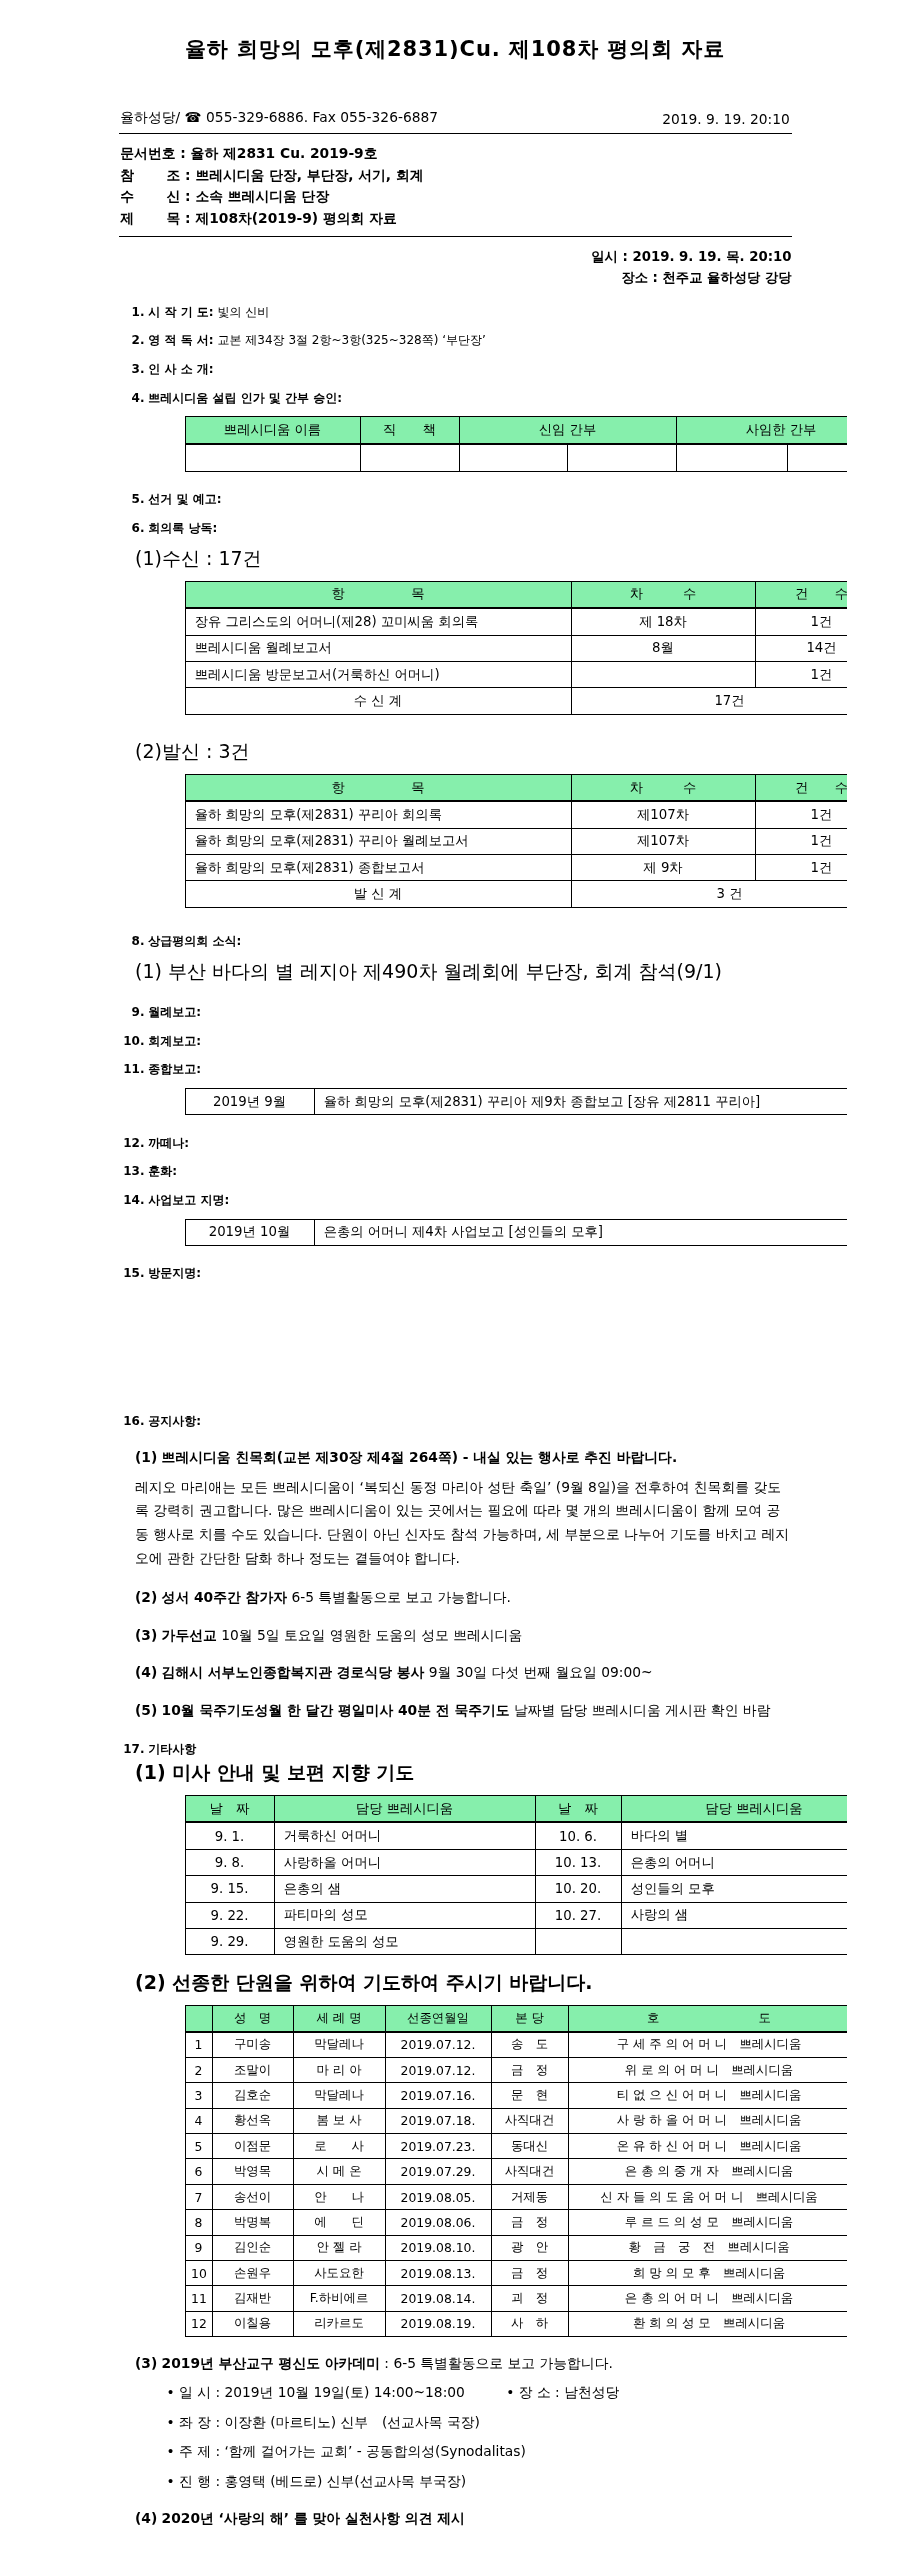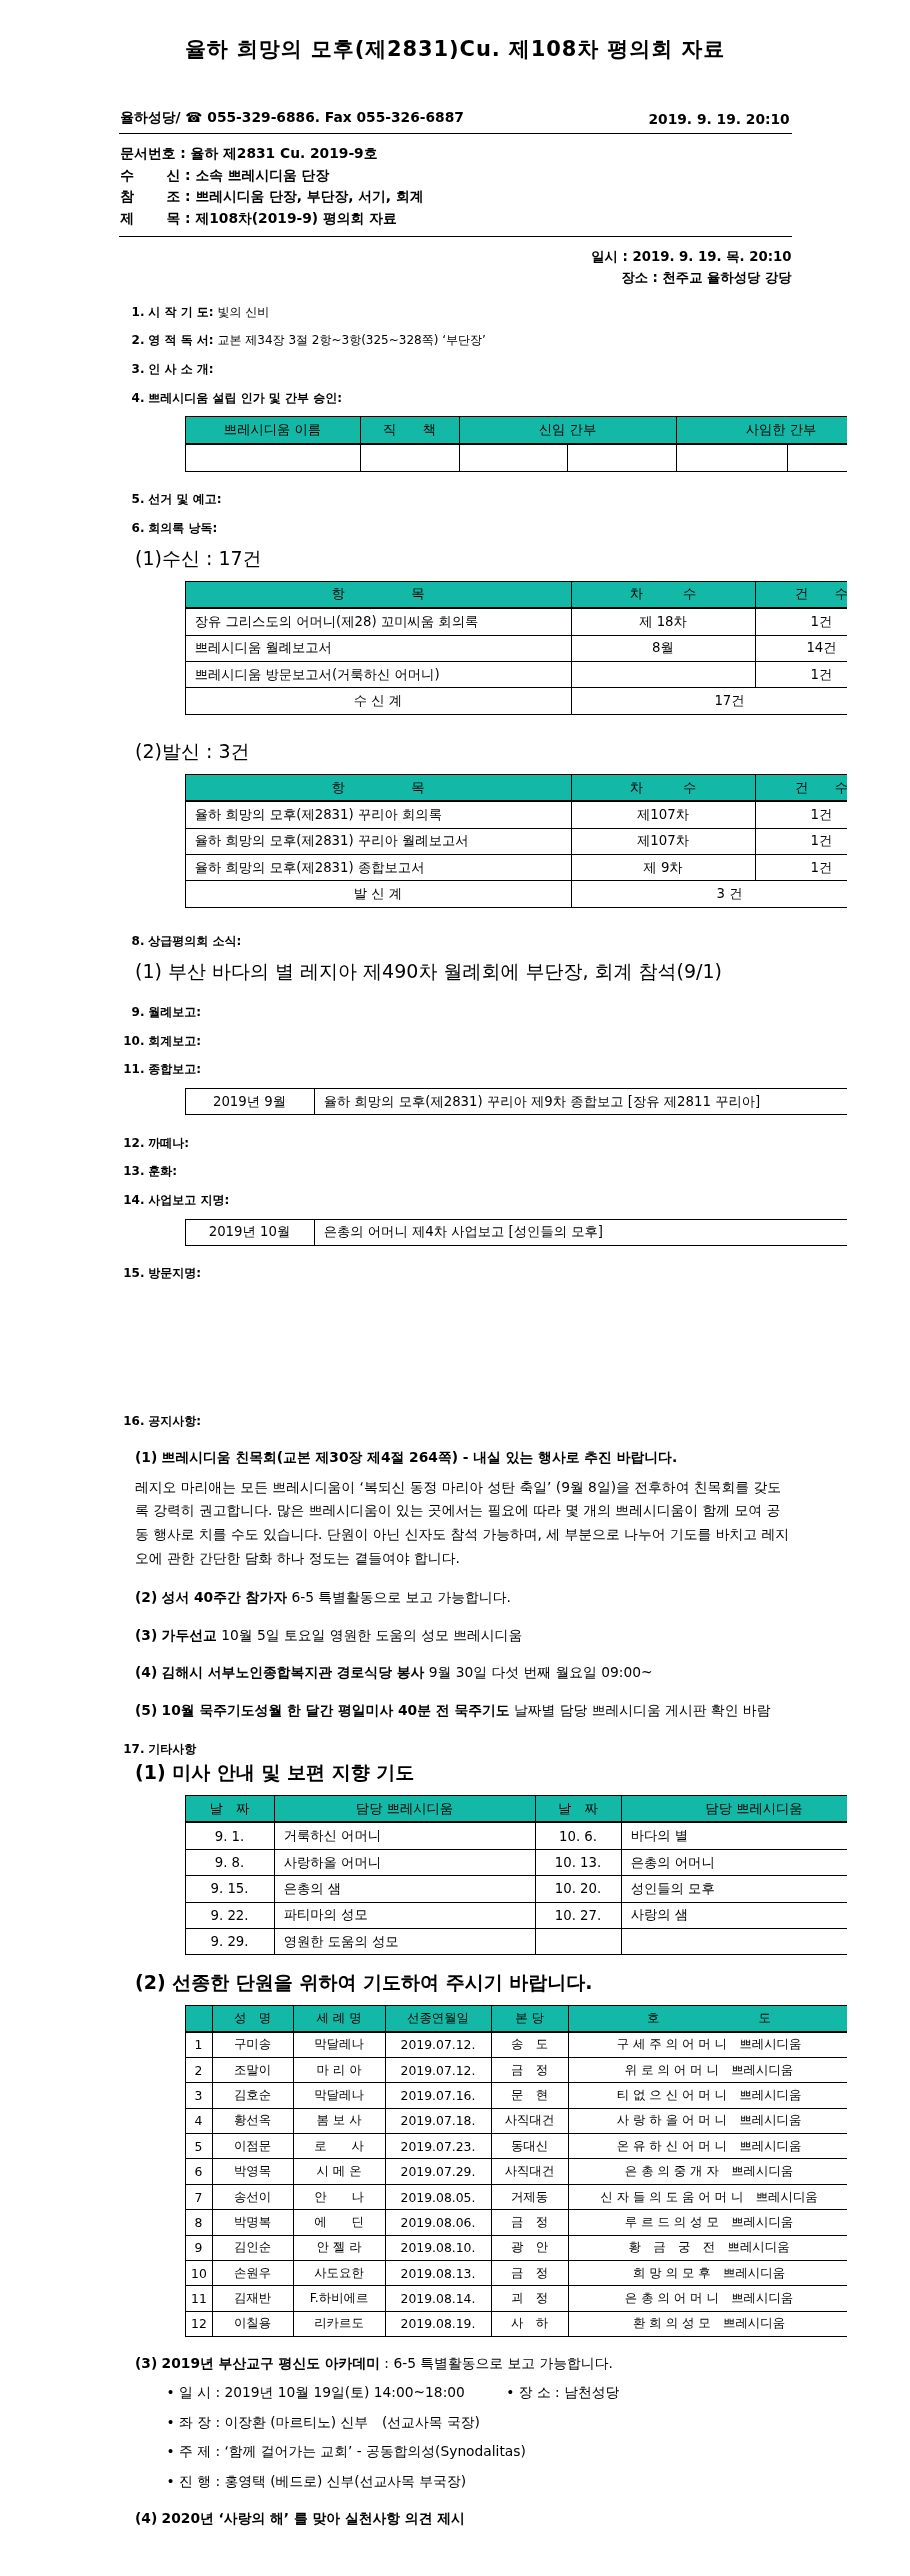--- a/index.html
+++ b/index.html
@@ -3,39 +3,39 @@
 <meta charset="utf-8">
 <style>
   * { box-sizing: border-box; }
   html,body { margin:0; padding:0; background:#fff; }
   body { font-family:"DejaVu Sans","Liberation Sans",sans-serif; color:#000; }
   .page { width:783px; height:2576px; margin:0 auto; background:#fff; padding:24px 55px 18.4px 55px; overflow:hidden; position:relative; }
 
   .doc-title { text-align:center; font-size:21px; font-weight:bold; letter-spacing:0.9px; margin-top:11px; }
 
   .fax-line { display:flex; justify-content:space-between; align-items:flex-end;
-              font-weight:bold; font-size:13.8px; margin-top:46px; padding:0 1.8px 6.4px 1.8px;
+              font-weight:normal; font-size:13.8px; margin-top:46px; padding:0 1.8px 6.4px 1.8px;
               border-bottom:1.8px solid #000;text-align:center; }
 
   .doc-info { font-size:13.8px; font-weight:bold; line-height:1.55; margin-top:7.3px;
               padding:1.8px 1.8px 7.3px 1.8px; border-bottom:1.8px solid #000; }
   .doc-info .row { white-space:pre-wrap; }
 
   .meeting-info { text-align:right; font-size:13.3px; font-weight:bold; line-height:1.6; margin-top:8.3px; }
 
   .item { font-size:12px; line-height:1.55; margin-top:10px; white-space:pre-wrap; }
   .item .no { display:inline-block; min-width:26px; text-align:right; font-weight:bold; }
   .item .lbl { font-weight:bold; }
   .sub-line { font-size:19px; margin-top:8.3px; margin-left:16.5px; white-space:pre-wrap; }
 
   table { border-collapse:collapse; table-layout:fixed; margin-left:66px; width:702px;
           font-size:13.3px; }
   table, th, td { border:0.9px solid #000; }
   table { border:1.8px solid #000; }
-  th { background:#14b8a6; font-weight:normal; padding:3.7px 3.7px; border-bottom:2.8px double #000; white-space:pre-wrap; }
+  th { background:#86efac; font-weight:normal; padding:3.7px 3.7px; border-bottom:2.8px double #000; white-space:pre-wrap; }
   td { padding:3.7px 5.5px; text-align:center; white-space:pre-wrap; overflow:hidden; }
   td.left { text-align:left; padding-left:9.2px; }
   tr.total td { border-top:0.9px solid #000; }
 
   .officer-table td { height:27.5px; }
 
   .para { font-size:13.8px; line-height:1.72; margin-top:7.3px; margin-left:16.5px; white-space:pre-wrap; }
   .notice { font-size:13.8px; line-height:1.6; margin-top:15.6px; margin-left:16.5px; white-space:pre-wrap; }
   .notice .b { font-weight:bold; }
   .bullet { font-size:13.8px; line-height:1.55; margin-top:8.3px; margin-left:48px; white-space:pre-wrap; } .gap-xl { height:119px; }
@@ -49,22 +49,22 @@
 
   <div class="doc-title">율하 희망의 모후(제2831)Cu. 제108차 평의회 자료</div>
 
   <div class="fax-line">
     <span>율하성당/ ☎ 055-329-6886. Fax 055-326-6887</span>
     <span>2019. 9. 19. 20:10</span>
   </div>
 
   <div class="doc-info">
     <div class="row">문서번호 : 율하 제2831 Cu. 2019-9호</div>
+    <div class="row">참　　 조 : 쁘레시디움 단장, 부단장, 서기, 회계</div>
     <div class="row">수　　 신 : 소속 쁘레시디움 단장</div>
-    <div class="row">참　　 조 : 쁘레시디움 단장, 부단장, 서기, 회계</div>
     <div class="row">제　　 목 : 제108차(2019-9) 평의회 자료</div>
   </div>
 
   <div class="meeting-info">
     <div>일시 : 2019. 9. 19. 목. 20:10</div>
     <div>장소 : 천주교 율하성당 강당</div>
   </div>
 
   <div class="item mt16"><span class="no">1.</span> <span class="lbl">시 작 기 도:</span> <span>빛의 신비</span></div>
   <div class="item"><span class="no">2.</span> <span class="lbl">영 적 독 서:</span> <span>교본 제34장 3절 2항~3항(325~328쪽) ‘부단장’</span></div>

